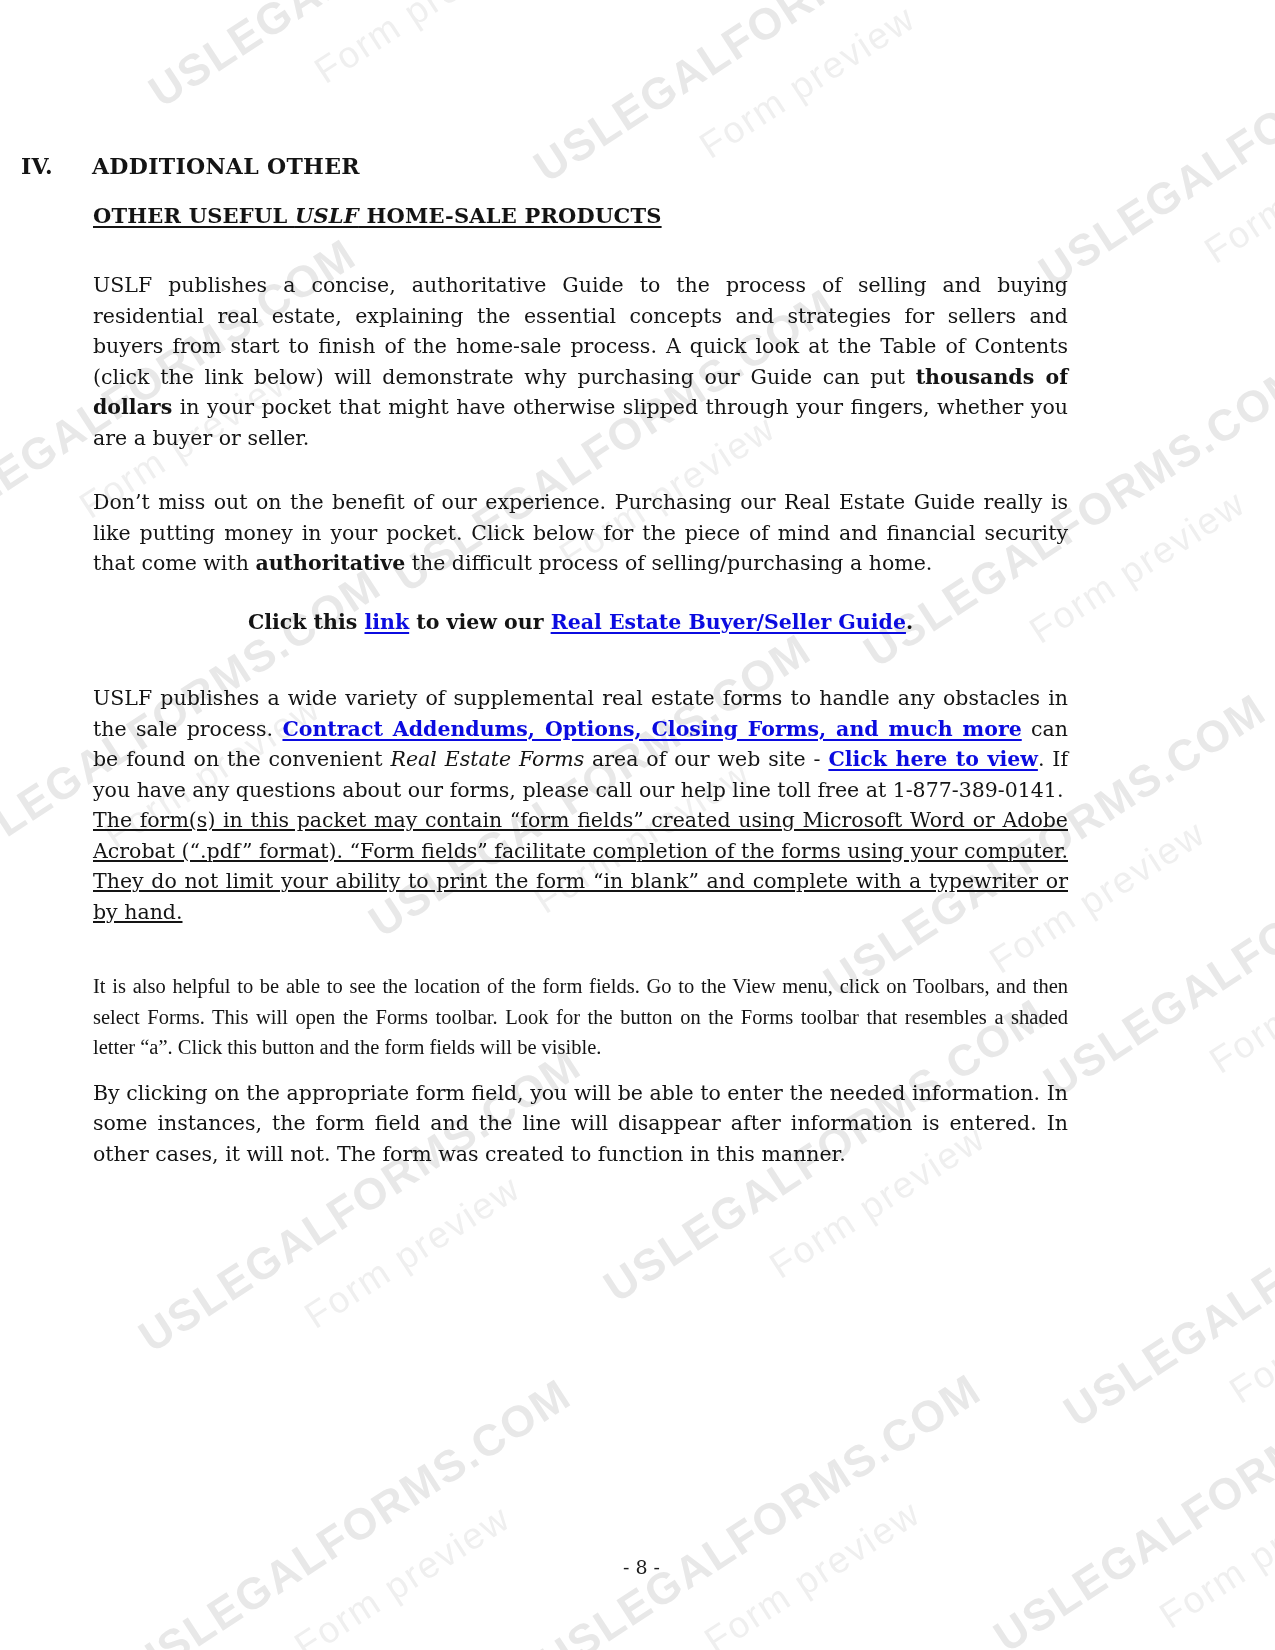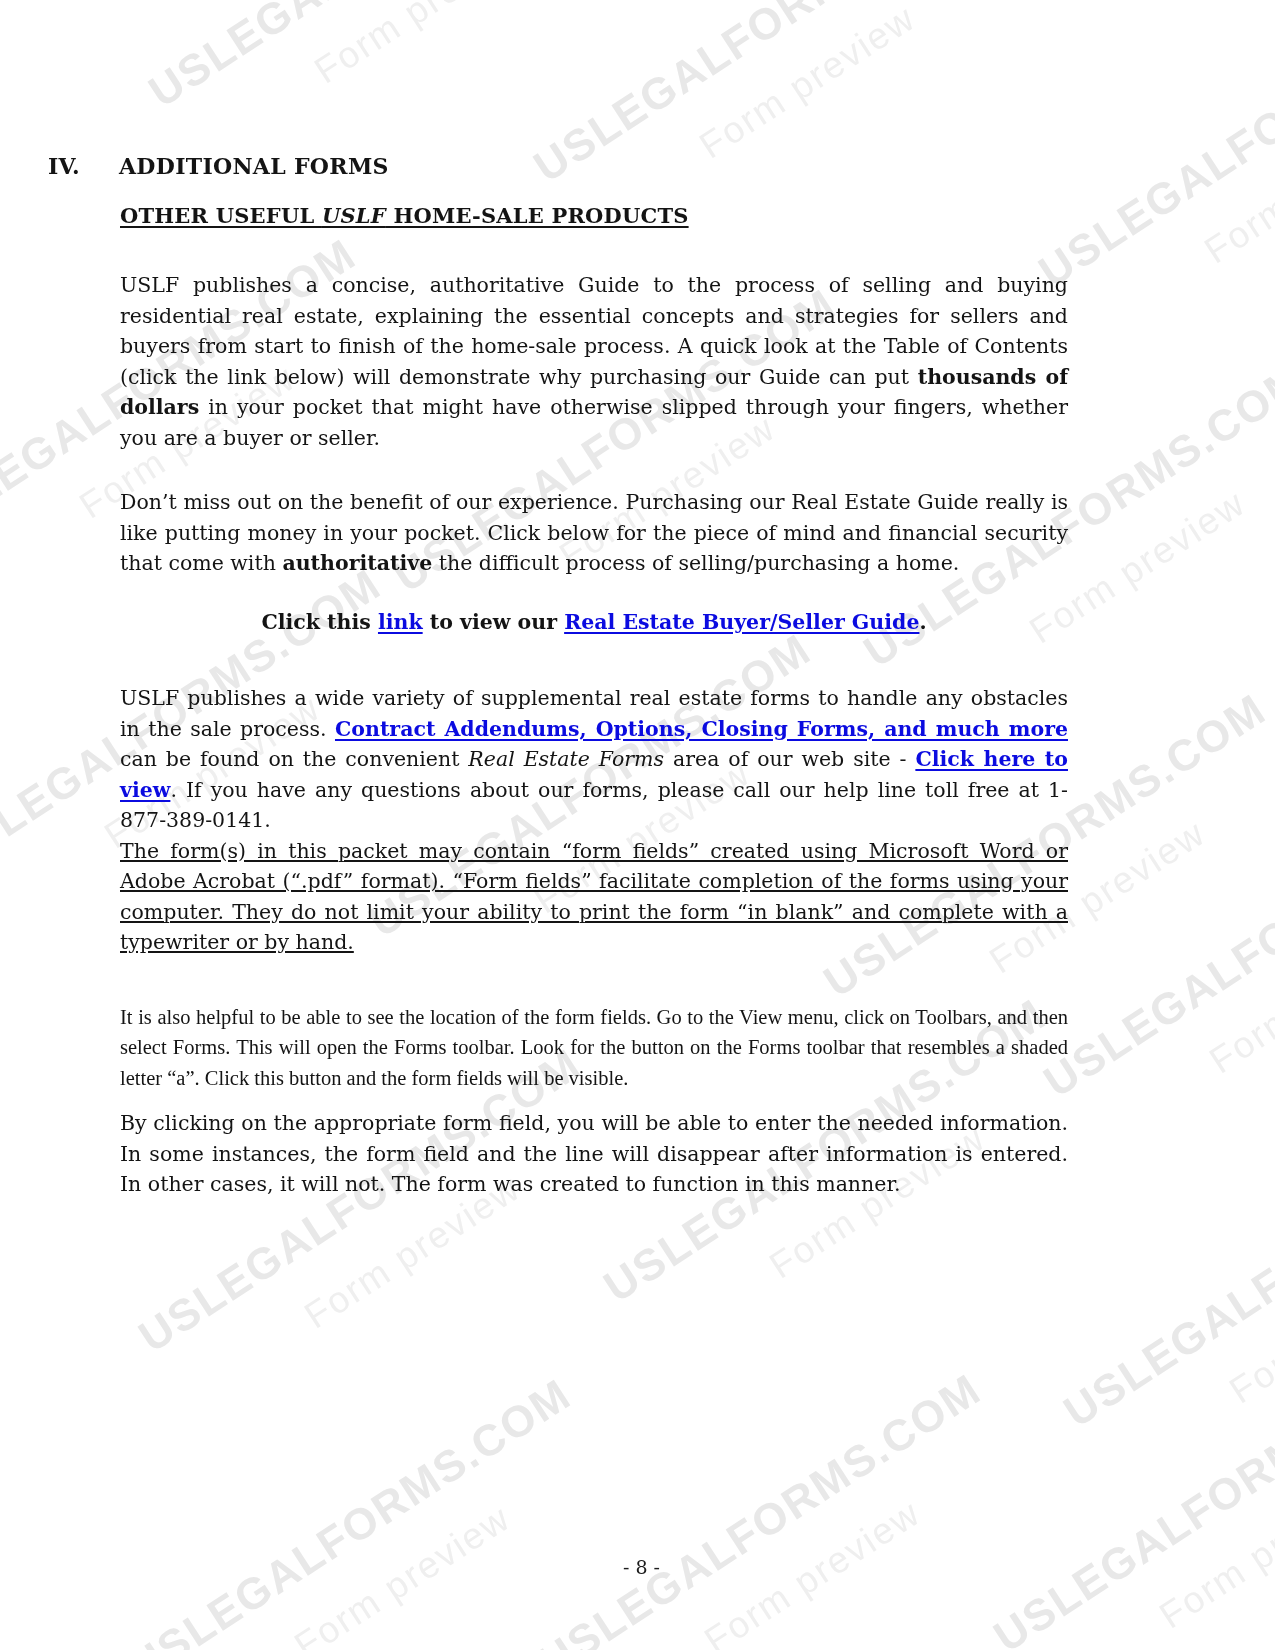--- a/index.html
+++ b/index.html
@@ -38,21 +38,21 @@
     font-weight:400;
     font-size:37px;
     letter-spacing:2px;
     color:var(--wm-preview-color,#efefef);
     margin:26px 0 0 150px;
   }
   
   .content{
     position:relative;
     z-index:1;
-    padding:153px 207px 0 120px;
+    padding:153px 207px 0 93px;
   }
   .section-heading{
     display:flex;
     margin-left:-72px;
     font-size:22px;
     line-height:26px;
     font-weight:bold;
     letter-spacing:0.3px;
   }
   .sec-num{width:71px;flex:none;}
@@ -179,21 +179,21 @@
       <div class="wm-tile" style="left: 985px; top: 1620px;">
         <div class="wm-brand">USLEGALFORMS.COM</div>
         <div class="wm-preview">Form preview</div>
       </div>
     </div>
 
   <div class="content">
 
     <div class="section-heading">
       <span class="sec-num">IV.</span>
-      <span class="sec-title">ADDITIONAL FORMS</span>
+      <span class="sec-title">ADDITIONAL OTHER</span>
     </div>
 
     <h3 class="sub-heading mt-sub1"><span class="seg-plain">OTHER USEFUL </span><span class="seg-italic">USLF</span><span class="seg-plain"> HOME-SALE PRODUCTS</span></h3>
 
     <p class="para mt-p1"><span class="seg-plain">USLF publishes a concise, authoritative Guide to the process of selling and buying residential real estate, explaining the essential concepts and strategies for sellers and buyers from start to finish of the home-sale process. A quick look at the Table of Contents (click the link below) will demonstrate why purchasing our Guide can put </span><span class="seg-bold">thousands of dollars</span><span class="seg-plain"> in your pocket that might have otherwise slipped through your fingers, whether you are a buyer or seller.</span></p>
 
     <p class="para mt-p2"><span class="seg-plain">Don’t miss out on the benefit of our experience. Purchasing our Real Estate Guide really is like putting money in your pocket.  Click below for the piece of mind and financial security that come with </span><span class="seg-bold">authoritative</span><span class="seg-plain"> the difficult process of selling/purchasing a home.</span></p>
 
     <p class="link-line mt-link"><span class="seg-plain">Click this </span><span class="seg-link">link</span><span class="seg-plain"> to view our </span><span class="seg-link">Real Estate Buyer/Seller Guide</span><span class="seg-plain">.</span></p>
 

